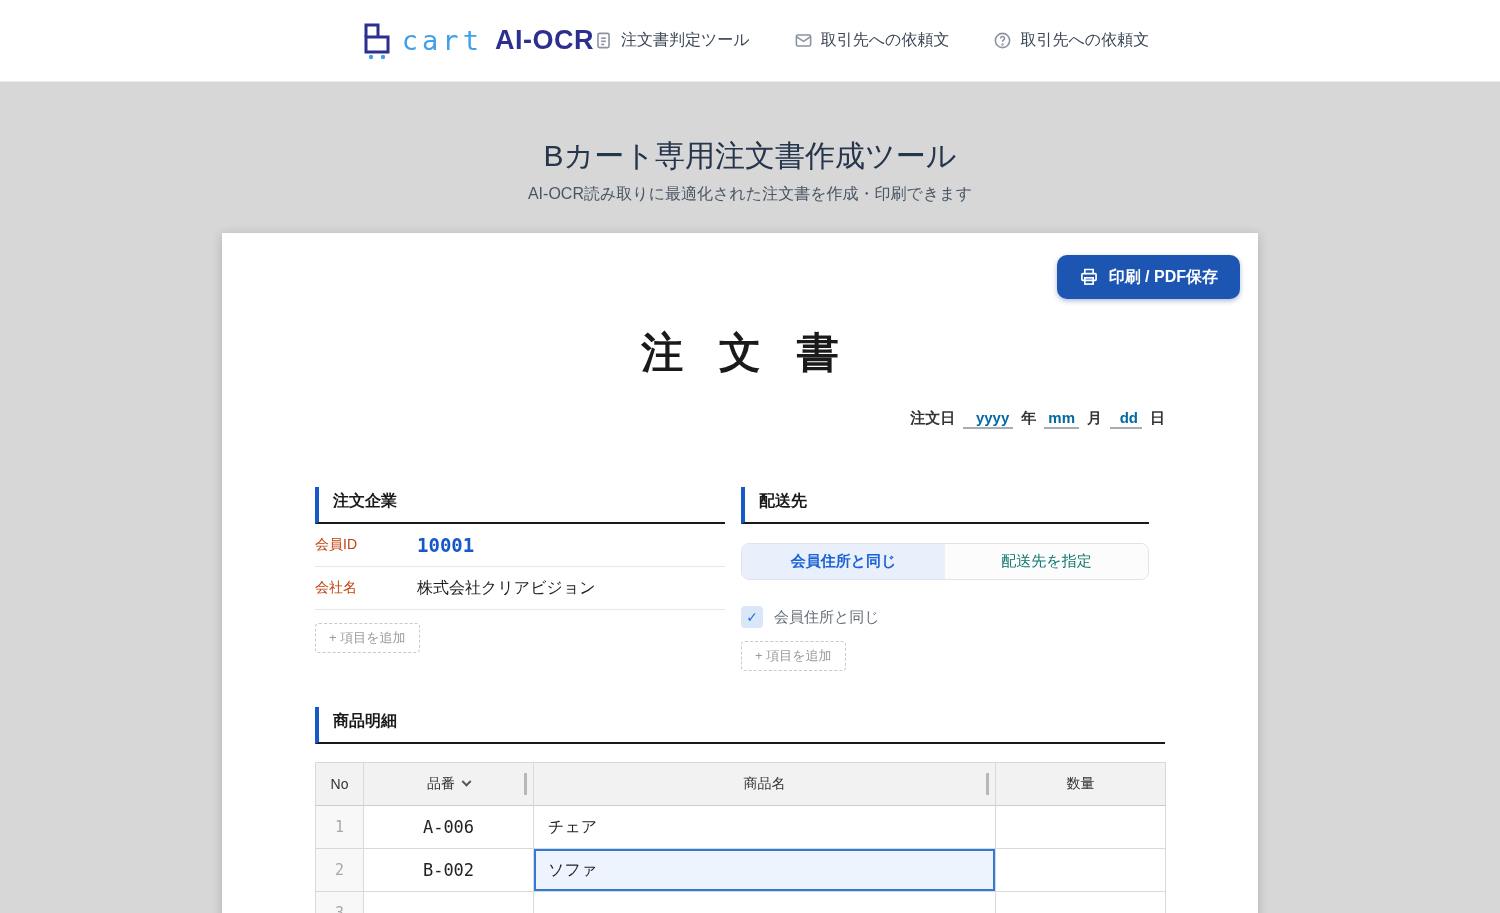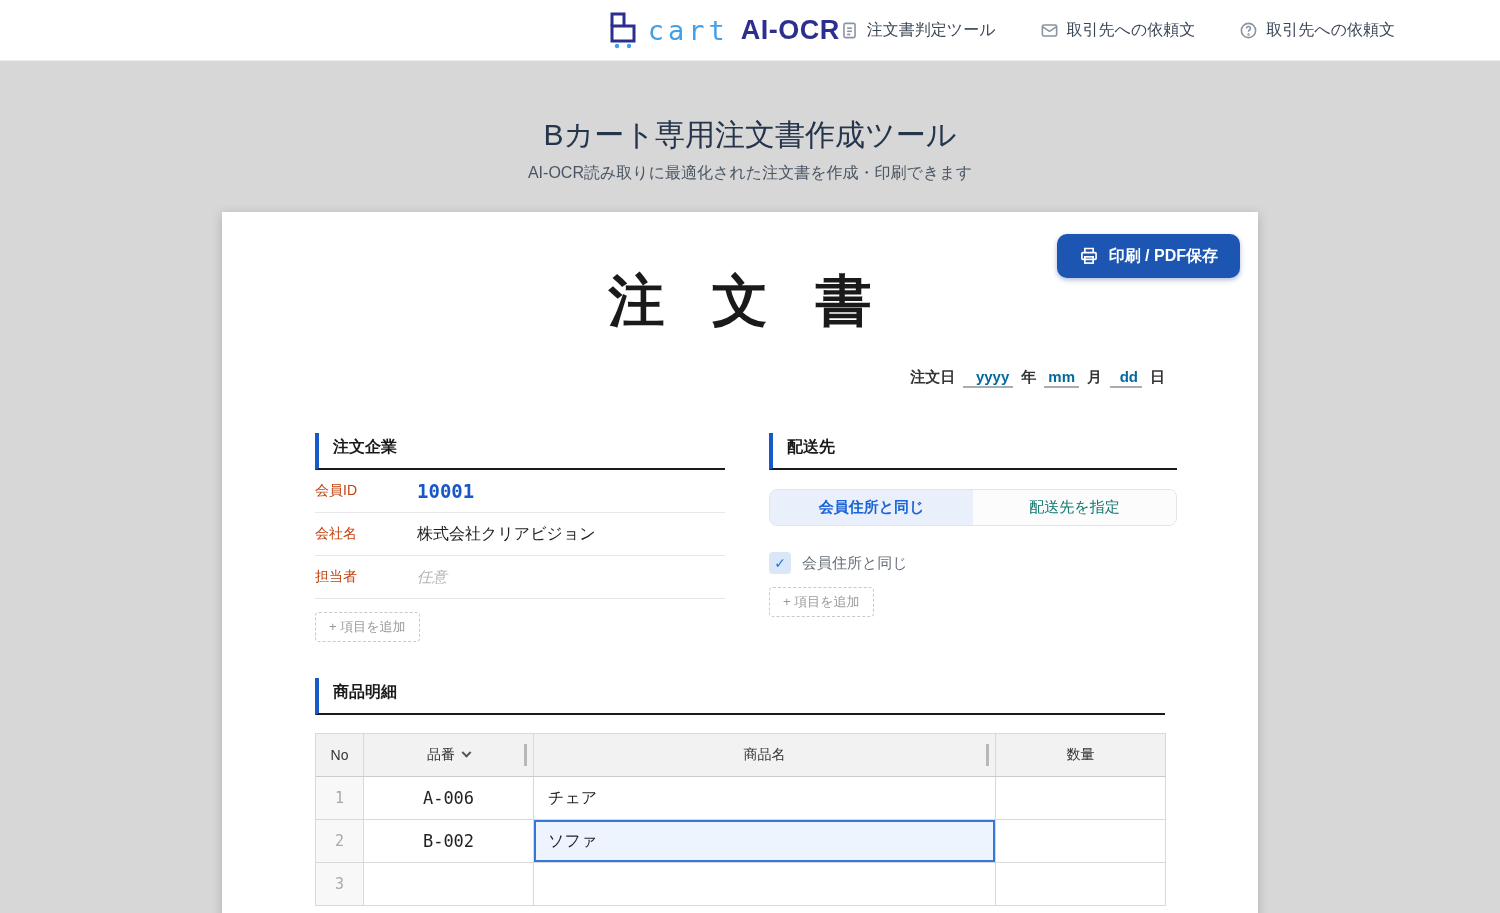--- a/index.html
+++ b/index.html
@@ -5,22 +5,22 @@
   * { margin:0; padding:0; box-sizing:border-box; }
   html,body { width:1500px; height:913px; overflow:hidden; }
   body {
     font-family:"Liberation Sans","DejaVu Sans",sans-serif;
     background:#d7d7d7;
     color:#222;
   }
 
   
   .topbar {
-    height:61px; background:#fff; border-bottom:1px solid #ececf0;
-    display:flex; align-items:center; justify-content:flex-end;
+    height:82px; background:#fff; border-bottom:1px solid #ececf0;
+    display:flex; align-items:center; justify-content:center;
     padding:0 105px 0 116px;
   }
   .logo { display:flex; align-items:center; gap:10px; cursor:pointer; }
   .logo-cart {
     font-family:"DejaVu Sans Mono",monospace;
     font-size:27px; color:#41a0e8; letter-spacing:4px; font-weight:500;
   }
   .logo-suffix {
     font-size:27px; color:#2d2f8f; font-weight:600; letter-spacing:0.5px; margin-left:2px;
   }
@@ -47,41 +47,41 @@
   .print-btn {
     position:absolute; top:22px; right:18px;
     display:flex; align-items:center; gap:10px;
     background:#1d55b2; color:#fff; border:none; border-radius:10px;
     height:44px; padding:0 22px;
     font-size:16px; font-weight:bold; cursor:pointer;
     font-family:inherit;
     box-shadow:0 2px 5px rgba(20,60,140,0.35);
   }
   .doc-title {
-    padding-top:52px; text-align:center;
+    padding-top:92px; text-align:center;
     font-family:"DejaVu Serif","Liberation Serif",serif;
-    font-size:56px; color:#1a1a1a;
+    font-size:42px; color:#1a1a1a;
     letter-spacing:0.85em; padding-left:0.85em;
   }
   .order-date {
     margin-top:28px; text-align:right;
     font-size:15px; color:#333;
     display:flex; justify-content:flex-end; align-items:baseline; gap:8px;font-weight:bold;
   }
   .date-blank {
     display:inline-block; text-align:right;
     border-bottom:2px solid #a8adb5;
     color:#0369a1; font-size:15px; padding:0 4px 1px 4px;
     cursor:text;
   }
   .date-blank.w-y { min-width:50px; }
   .date-blank.w-md { min-width:32px; }
 
   
-  .two-col { display:grid; grid-template-columns:410px 408px; column-gap:44px; margin-top:45px; }
+  .two-col { display:grid; grid-template-columns:410px 408px; column-gap:16px; margin-top:58px; }
   .sec-head {
     font-size:16px; font-weight:bold; color:#1a1a1a;
     border-left:4px solid #1659c9; padding:4px 0 10px 14px;
     border-bottom:2px solid #1a1a1a;
   }
   .field-row {
     display:flex; align-items:center;
     min-height:43px; border-bottom:1px solid #e8e8e8;
   }
   .field-row:first-of-type { margin-top:18px; }
@@ -236,24 +236,20 @@
       <div class="sec-head">注文企業</div>
 
       <div class="field-row">
         <span class="field-label">会員ID</span>
         <span class="field-value id-value">10001</span>
       </div>
       <div class="field-row">
         <span class="field-label">会社名</span>
         <span class="field-value">株式会社クリアビジョン</span>
       </div>
-      <div class="field-row">
-        <span class="field-label">担当者</span>
-        <span class="field-value placeholder">任意</span>
-      </div>
 
       <button class="add-btn">+ 項目を追加</button>
     </section>
 
     <section>
       <div class="sec-head">配送先</div>
 
       <div class="toggle">
         <button class="toggle-btn active">会員住所と同じ</button>
         <button class="toggle-btn inactive">配送先を指定</button>

